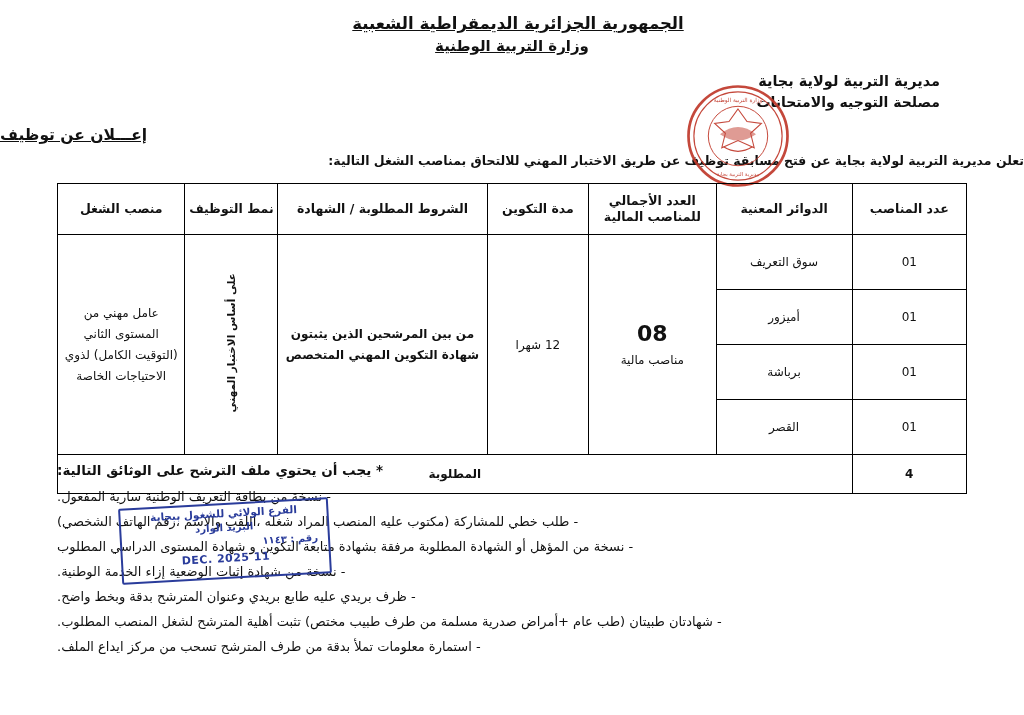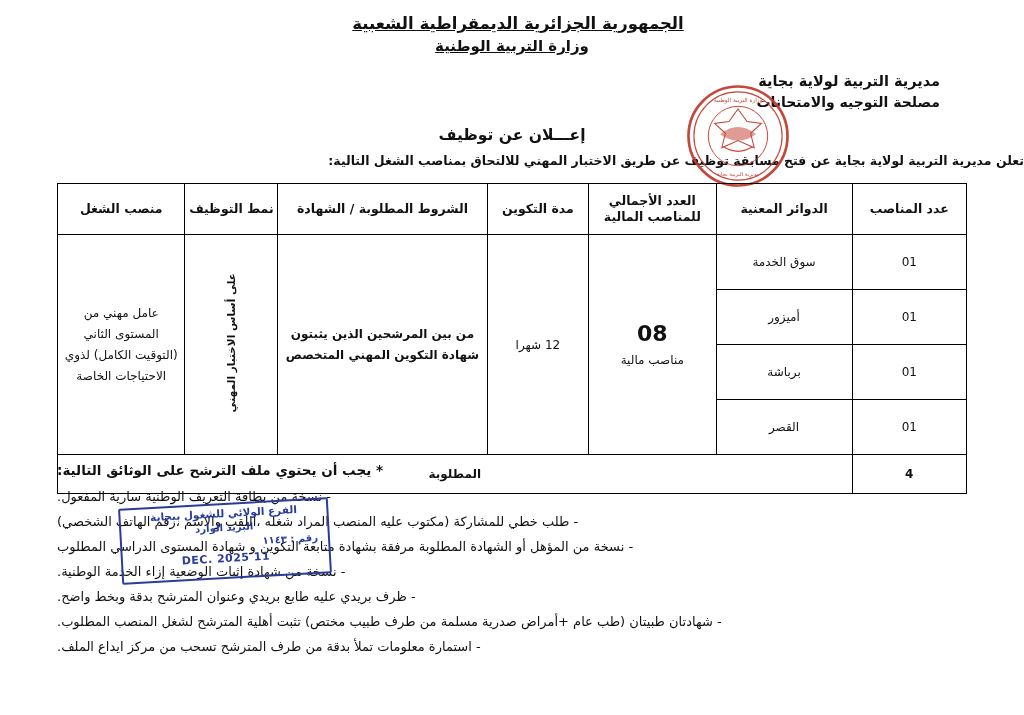--- a/index.html
+++ b/index.html
@@ -50,24 +50,25 @@
   .hdr-line3 {
     font-size: 14.5px;
     font-weight: bold;
   }
   .hdr-line4 {
     font-size: 14px;
     font-weight: bold;
   }
 
   .announce {
-    text-align: center;
+    text-align: left;
     margin-top: 14px;
     font-size: 15.5px;
     font-weight: bold;
+    text-decoration: underline;
     letter-spacing: 1px;
   }
   .intro {
     margin-top: 8px;
     text-align: right;
     padding-left: 60px;
     font-size: 12.5px;
     font-weight: bold;
     line-height: 1.5;
   }
@@ -251,21 +252,21 @@
           <th class="col-fin">العدد الأجمالي للمناصب المالية</th>
           <th class="col-dur">مدة التكوين</th>
           <th class="col-cond">الشروط المطلوبة / الشهادة</th>
           <th class="col-mode">نمط التوظيف</th>
           <th class="col-post">منصب الشغل</th>
         </tr>
       </thead>
       <tbody>
         <tr>
           <td class="cell-nb">01</td>
-          <td class="cell-circ">سوق الخدمة</td>
+          <td class="cell-circ">سوق التعريف</td>
           <td rowspan="4">
             <div class="cell-fin-big">08</div>
             <div class="cell-fin-sub">مناصب مالية</div>
           </td>
           <td rowspan="4">12 شهرا</td>
           <td rowspan="4" class="cell-cond">من بين المرشحين الذين يثبتون شهادة التكوين المهني المتخصص</td>
           <td rowspan="4">
             <div class="vertical-cell">
               <span class="vertical-text">على أساس الاختبار المهني</span>
             </div>

